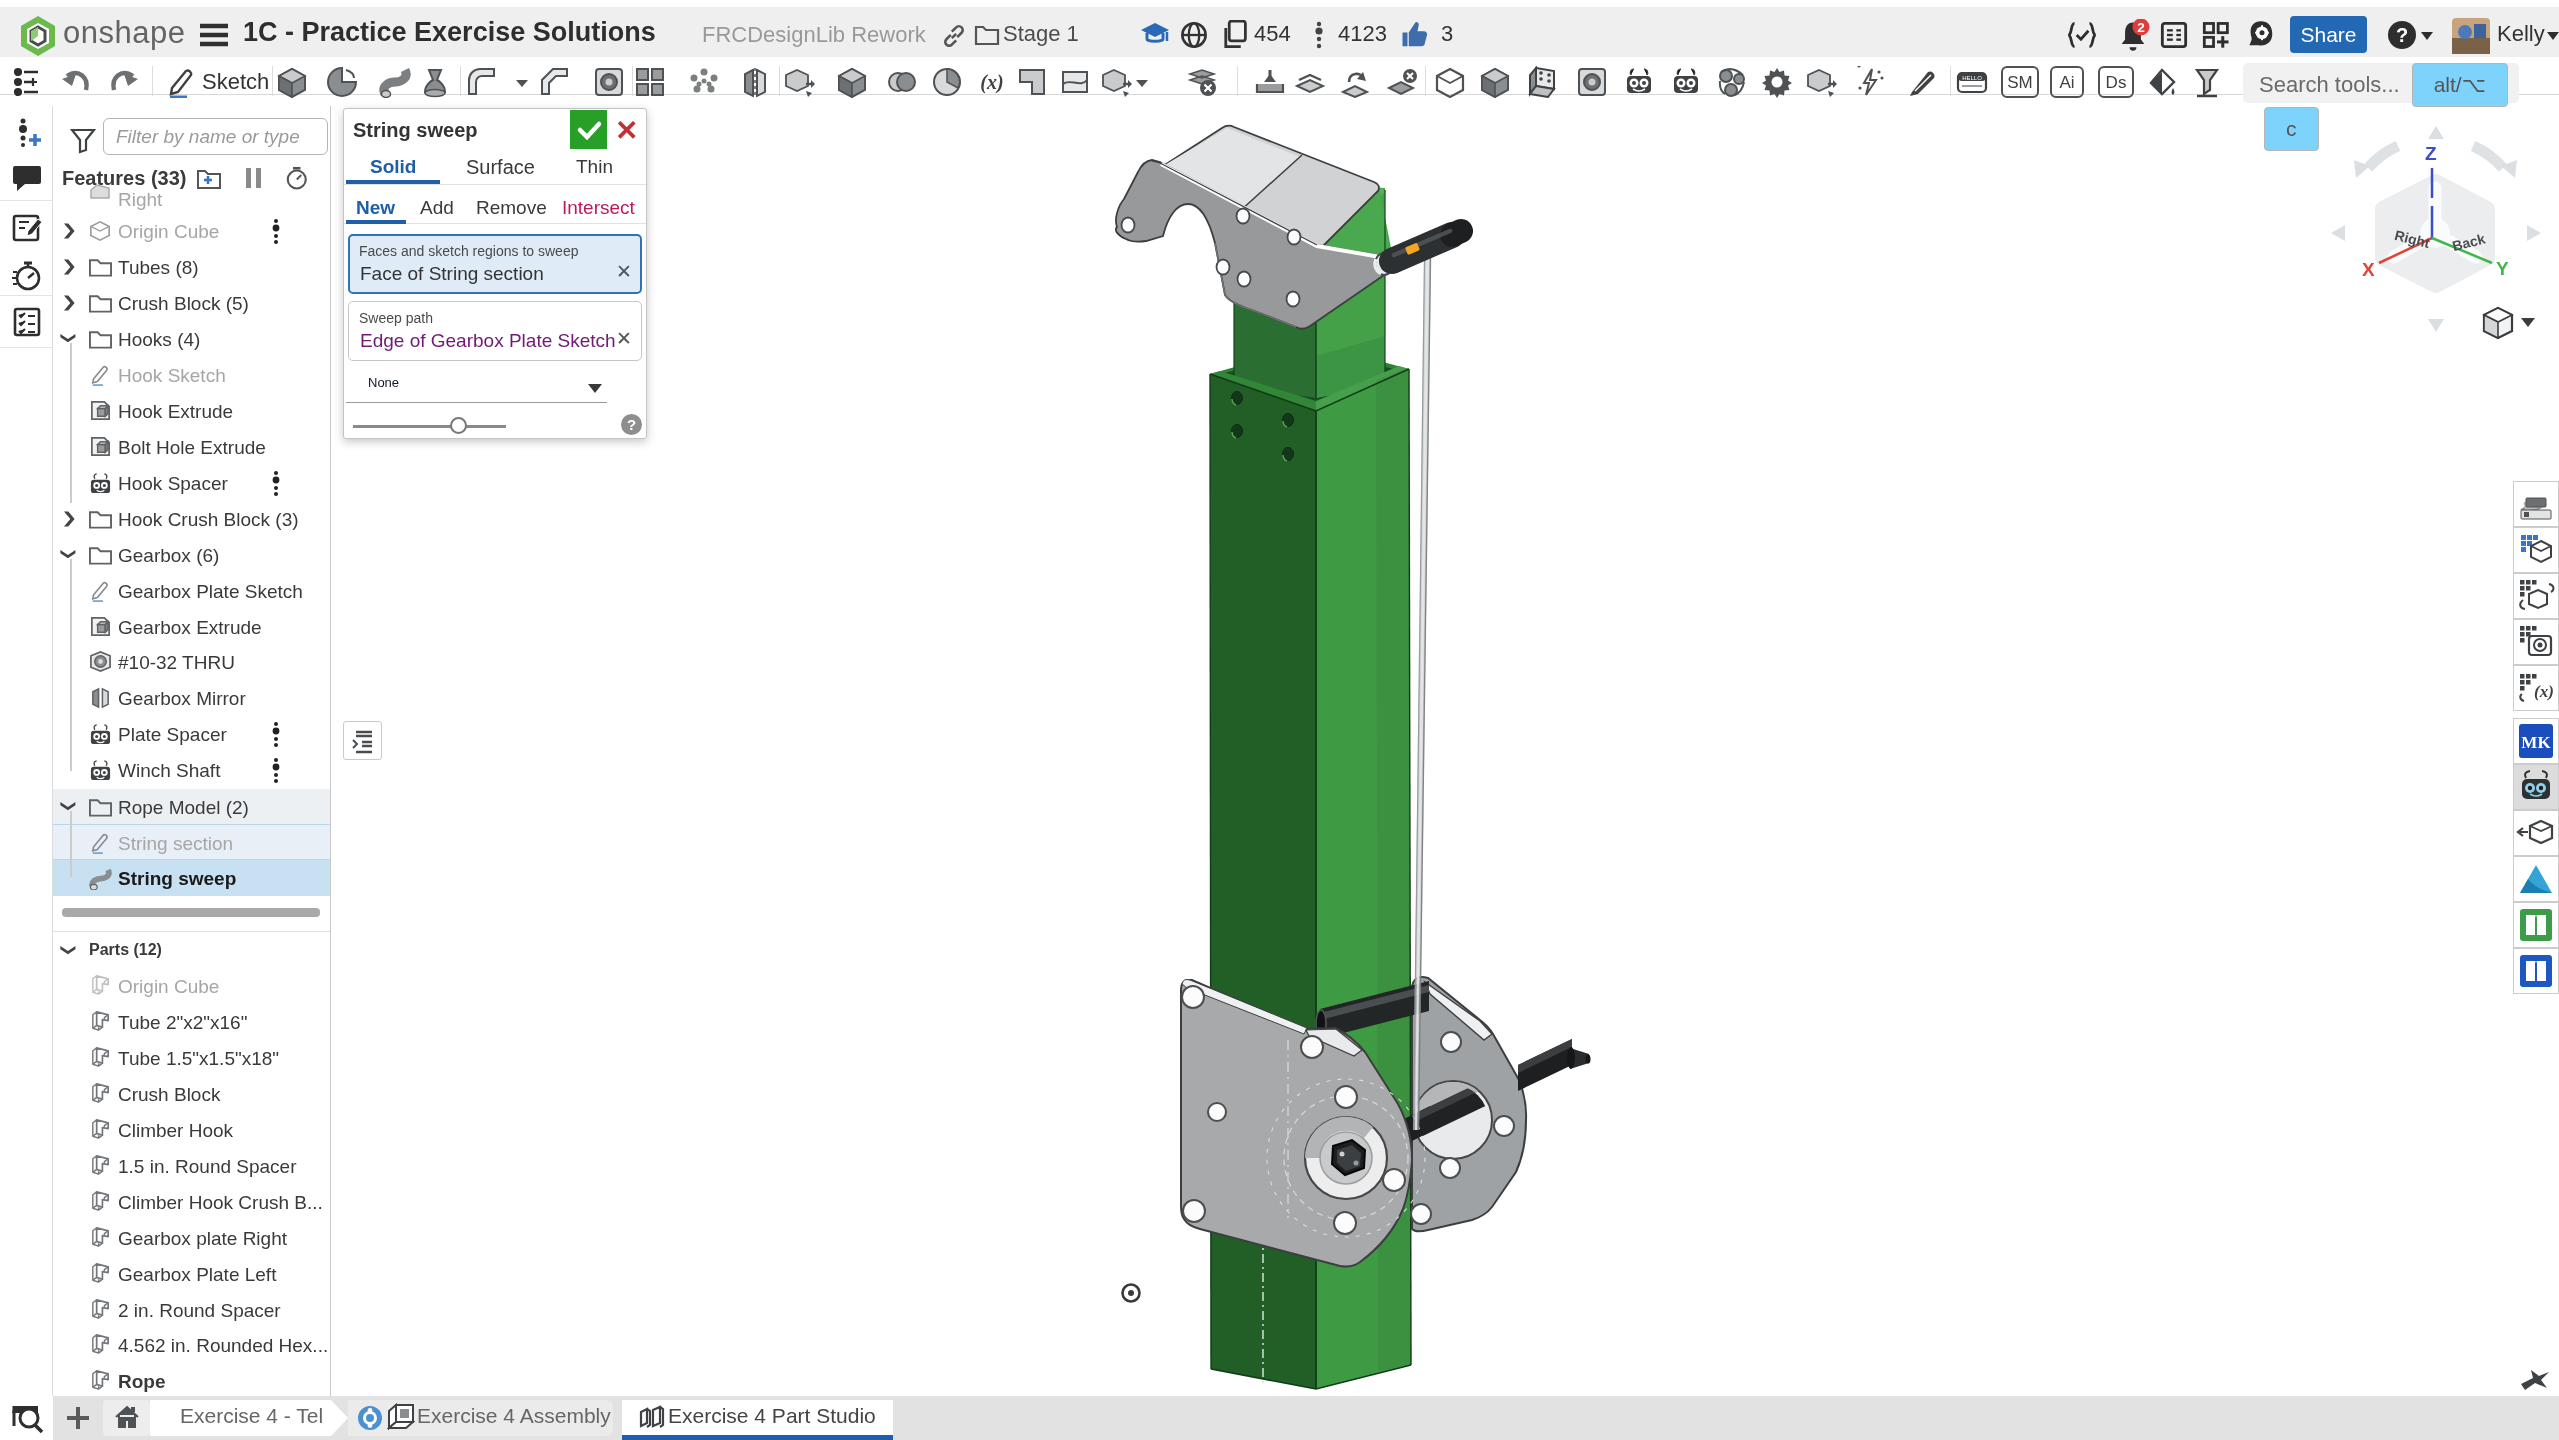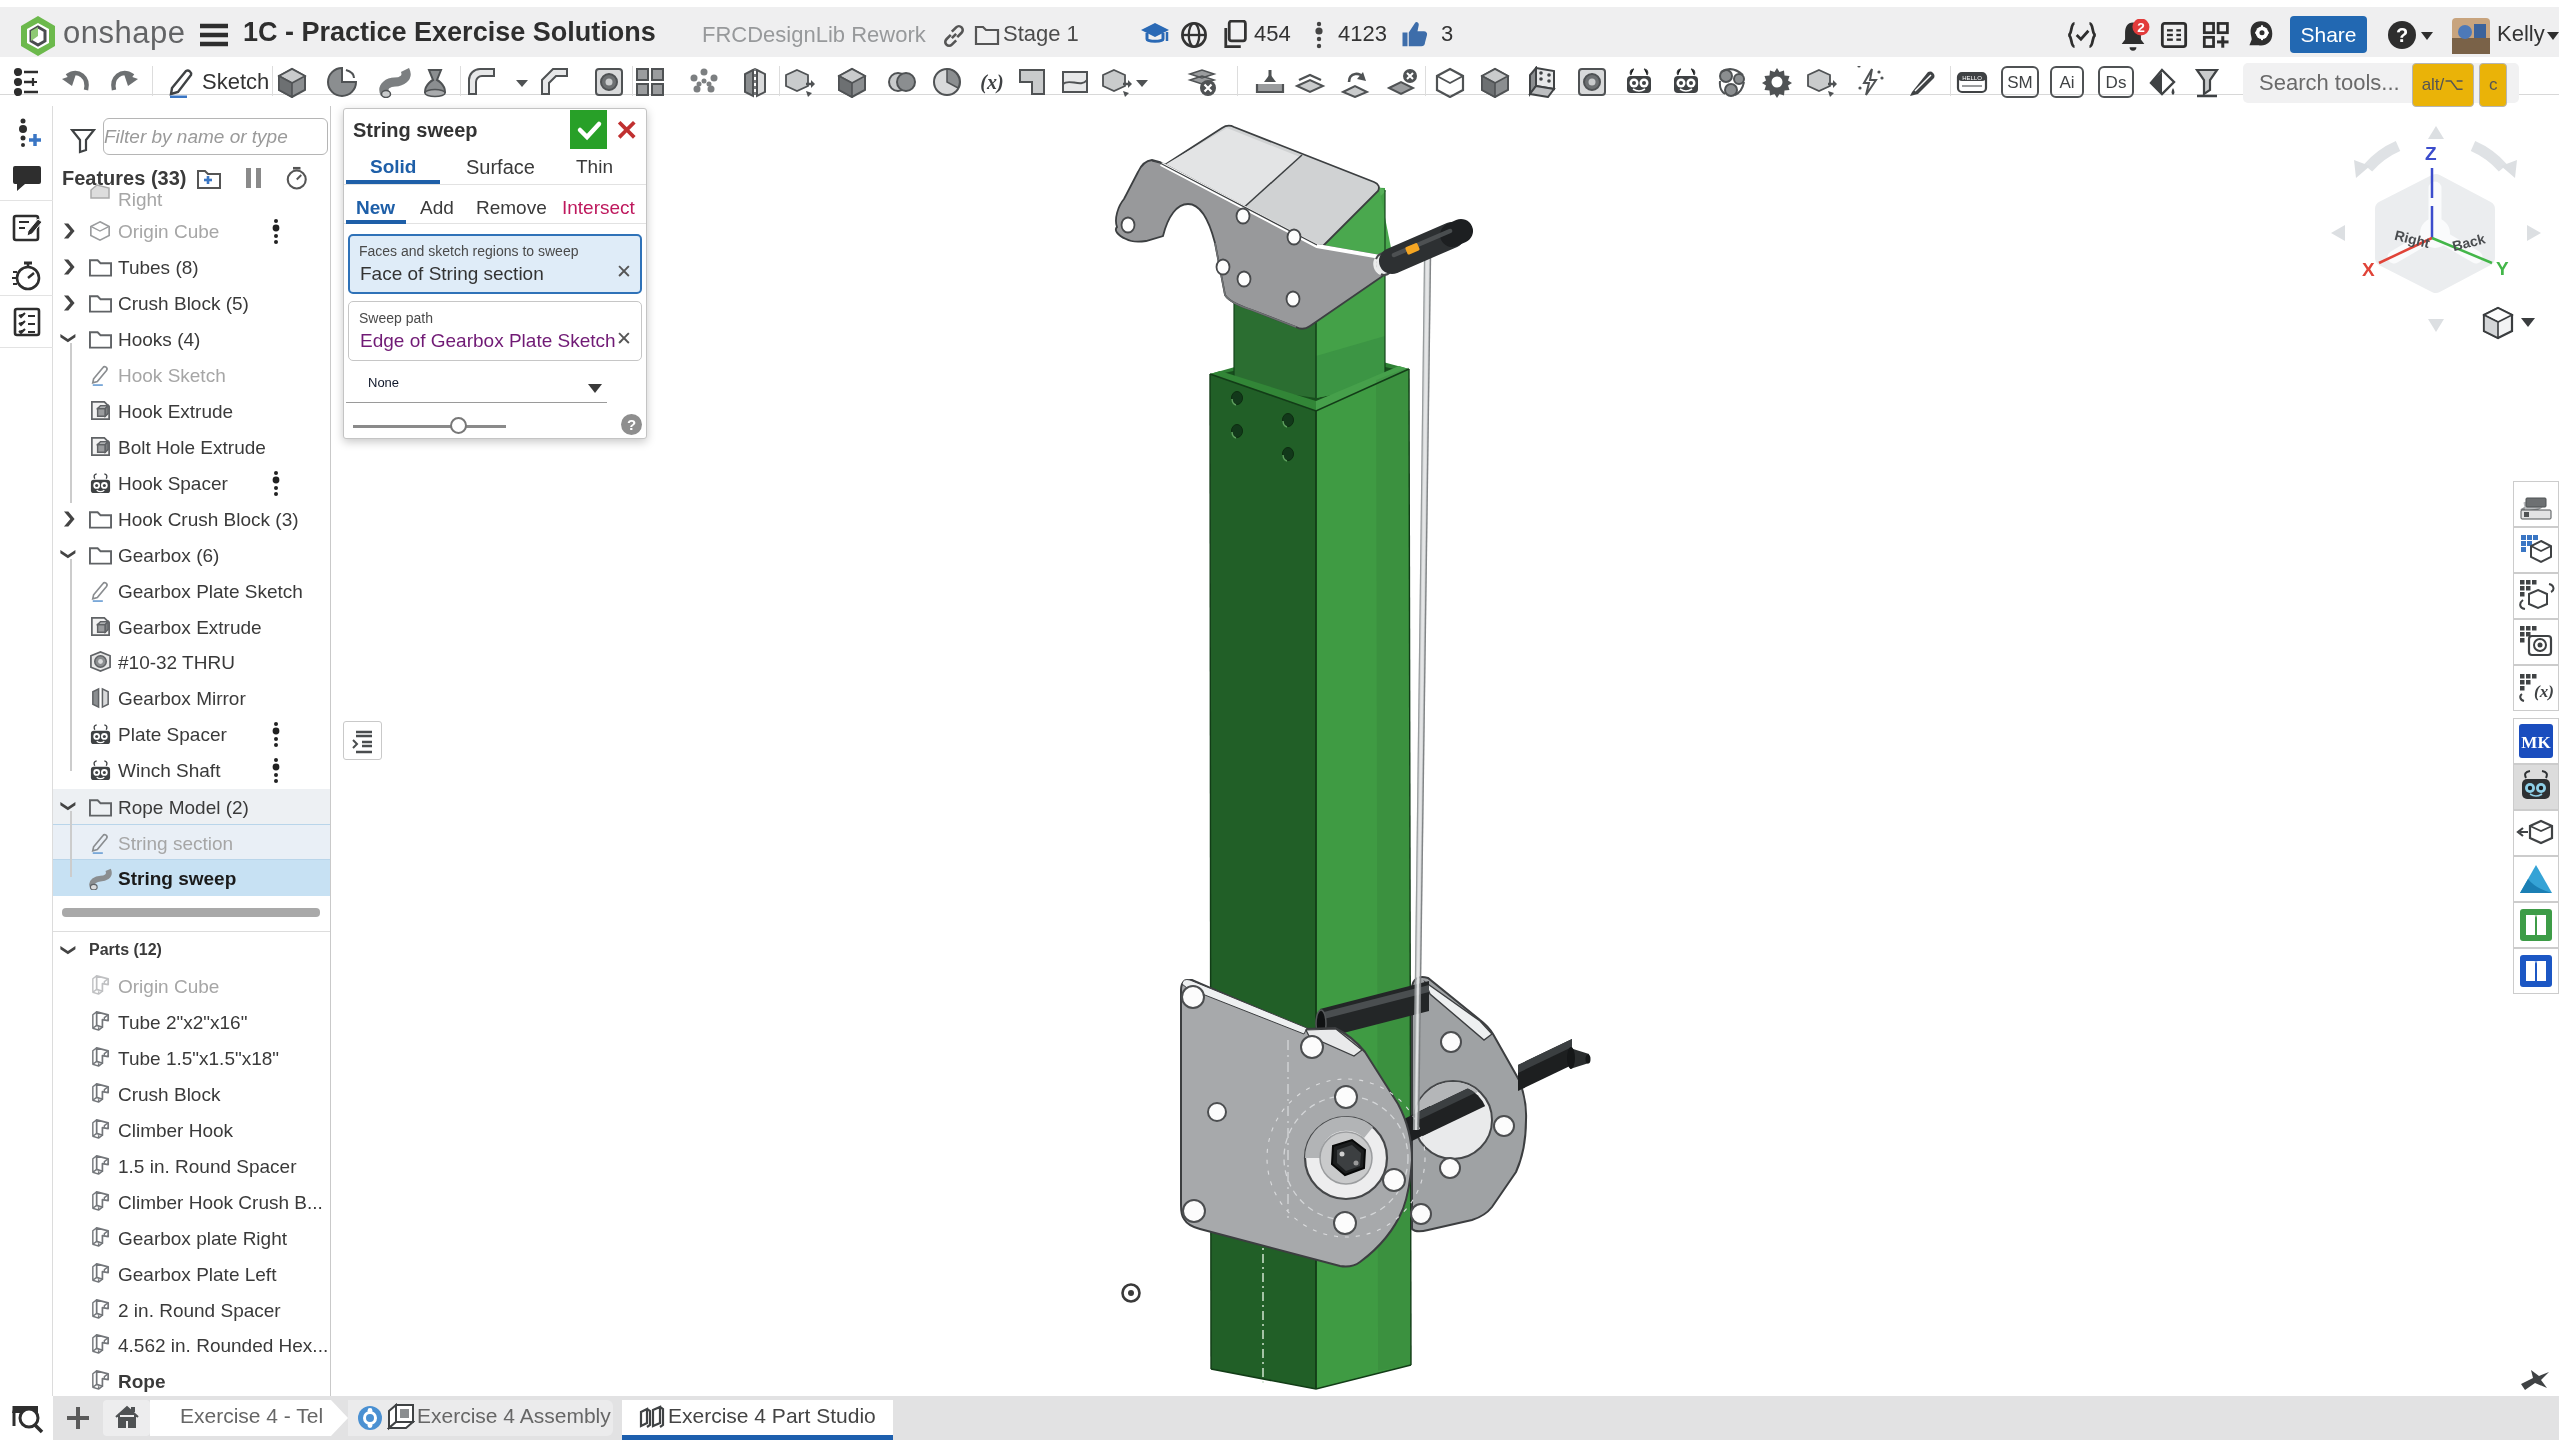--- a/index.html
+++ b/index.html
@@ -14,21 +14,21 @@
 #rightstrip{position:absolute;left:2513px;top:106px;width:46px;height:1290px;z-index:4}
 #bottombar{position:absolute;left:0;top:1396px;width:2559px;height:44px;background:#e2e2e3;z-index:5}
 .row{position:absolute;left:0;width:278px;height:36px;font-size:19px;color:#3a3a3a;white-space:nowrap}
 .row .txt{position:absolute;left:65px;top:8px}
 .row .chev{position:absolute;left:10px;top:8px;font-size:15px;color:#444;transform:scale(1.3,1)}
 .gry{color:#a6a6a6}
 .ric{position:absolute;left:0;width:46px;height:46px;background:#fff;border:1px solid #ccc}
 .tbic{position:absolute;top:9px;width:32px;height:32px}
 .lsic{position:absolute;left:11px;width:32px;height:32px}
 .sep{position:absolute;top:9px;width:1px;height:30px;background:#ddd}
-.kbd{display:inline-block;border:1px solid #b5b5b5;border-radius:4px;background:#eab308;color:#555;font-size:17px;padding:1px 9px;margin-left:5px}
+.kbd{display:inline-block;border:1px solid #b5b5b5;border-radius:4px;background:#7dd3fc;color:#555;font-size:21px;padding:1px 21px;margin-left:5px}
 </style></head><body>
 <svg id="cv" width="2559" height="1440" viewBox="0 0 2559 1440">
 
 <polygon points="1210,374 1316,344 1409,369 1316,411" fill="#2f8035"></polygon>
 <polygon points="1220,374 1316,352 1399,370 1316,402" fill="#174e1d"></polygon>
 
 <polygon points="1234,160 1316,185 1316,398 1234,386" fill="#2b6e31"></polygon>
 <polygon points="1316,185 1385,188 1385,384 1316,398" fill="#44a148"></polygon>
 <polygon points="1316,356 1385,336 1385,384 1316,398" fill="#3c9544"></polygon>
 <polygon points="1317,246 1379,187 1386,191 1322,252" fill="#57b05a"></polygon>
@@ -674,21 +674,21 @@
       </g>
     </svg>
 <div class="abs" style="left:0;top:94px;width:53px;height:1px;background:#e3e3e3"></div>
 <div class="abs" style="left:0;top:189px;width:53px;height:1px;background:#e3e3e3"></div>
 <div class="abs" style="left:0;top:241px;width:53px;height:1px;background:#e3e3e3"></div>
 </div>
 <div id="panel">
 <svg class="abs" style="left:17px;top:22px" width="26" height="26" viewBox="0 0 26 26">
       <path d="M2,2 L24,2 L16,12 L16,22 L10,24 L10,12 Z" fill="none" stroke="#3f4244" stroke-width="2.2"></path>
     </svg>
-<div class="abs" style="left:50px;top:12px;width:225px;height:37px;border:1px solid #b5b5b5;border-radius:6px;background:#fff;font-style:italic;color:#9a9a9a;font-size:19px;line-height:35px;">Filter by name or type</div>
+<div class="abs" style="left:50px;top:12px;width:225px;height:37px;border:1px solid #b5b5b5;border-radius:6px;background:#fff;font-style:italic;color:#9a9a9a;font-size:19px;line-height:35px;padding-left:12px">Filter by name or type</div>
 <div class="abs" style="left:9px;top:61px;font-size:20px;font-weight:bold;color:#3a3a3a">Features (33)</div>
 <svg class="abs" style="left:143px;top:61px" width="26" height="24" viewBox="0 0 26 24">
       <path d="M2,4 h7 l3,3 h12 v14 h-22 Z" fill="none" stroke="#555" stroke-width="2"></path>
       <g stroke="#3a76c4" stroke-width="2.6">
         <line x1="8" y1="13" x2="16" y2="13"></line>
         <line x1="12" y1="9" x2="12" y2="17"></line>
       </g>
     </svg>
 <div class="abs" style="left:193px;top:62px;width:5px;height:20px;background:#8a8a8a"></div>
 <div class="abs" style="left:203px;top:62px;width:5px;height:20px;background:#8a8a8a"></div>

